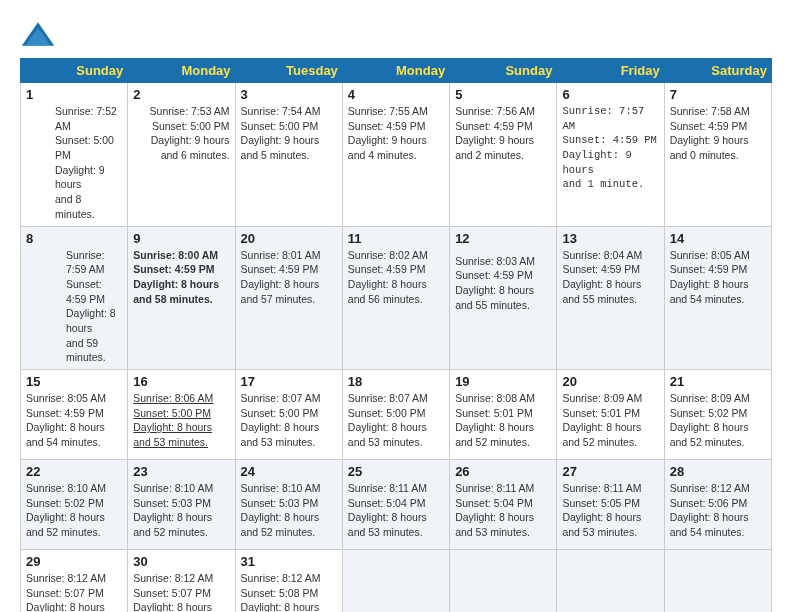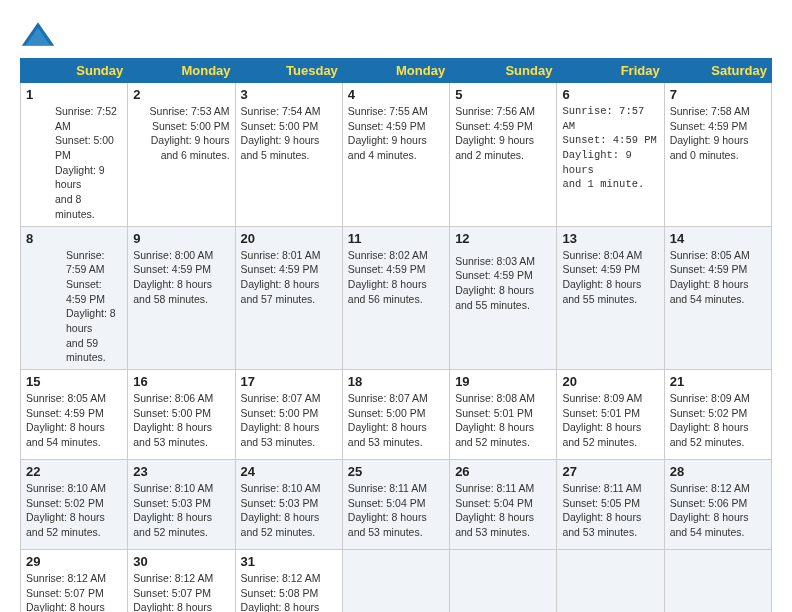--- a/index.html
+++ b/index.html
@@ -176,21 +176,21 @@
       <tr>
         <td>
           <div class="day-number">8</div>
           <div class="day-info" style="white-space: pre-line; margin-left: 40px;">Sunrise: 7:59 AM
 Sunset: 4:59 PM
 Daylight: 8 hours
 and 59 minutes.</div>
         </td>
         <td>
           <div class="day-number">9</div>
-          <div class="day-info" style="white-space: pre-line;">Sunrise: 8:00 AM
+          <div class="day-info" style="white-space: pre-line; font-weight: bold;">Sunrise: 8:00 AM
 Sunset: 4:59 PM
 Daylight: 8 hours
 and 58 minutes.</div>
         </td>
         <td>
           <div class="day-number">20</div>
           <div class="day-info" style="white-space: pre-line;">Sunrise: 8:01 AM
 Sunset: 4:59 PM
 Daylight: 8 hours
 and 57 minutes.</div>
@@ -227,21 +227,21 @@
       <tr>
         <td>
           <div class="day-number">15</div>
           <div class="day-info" style="white-space: pre-line;">Sunrise: 8:05 AM
 Sunset: 4:59 PM
 Daylight: 8 hours
 and 54 minutes.</div>
         </td>
         <td>
           <div class="day-number">16</div>
-          <div class="day-info" style="white-space: pre-line;">Sunrise: 8:06 AM
+          <div class="day-info" style="white-space: pre-line; text-decoration: underline;">Sunrise: 8:06 AM
 Sunset: 5:00 PM
 Daylight: 8 hours
 and 53 minutes.</div>
         </td>
         <td>
           <div class="day-number">17</div>
           <div class="day-info" style="white-space: pre-line;">Sunrise: 8:07 AM
 Sunset: 5:00 PM
 Daylight: 8 hours
 and 53 minutes.</div>

